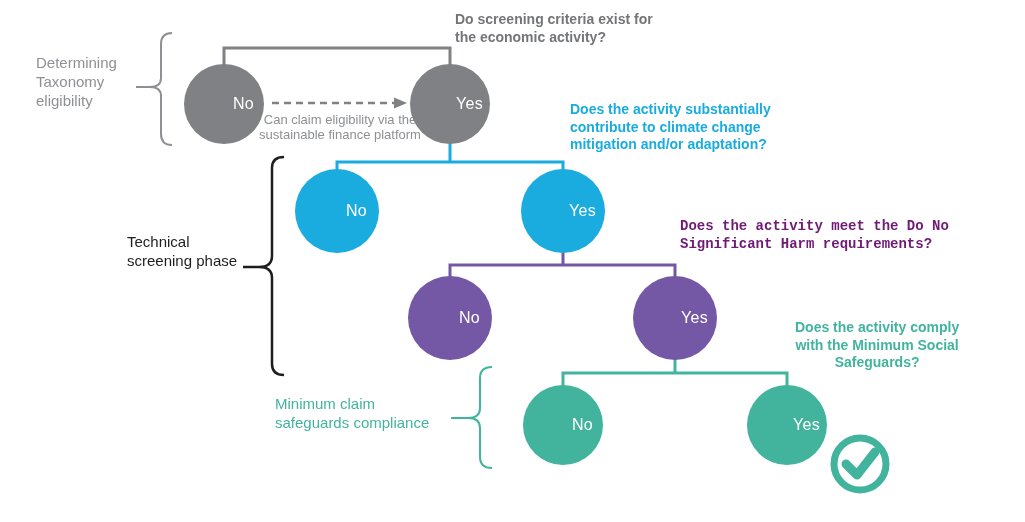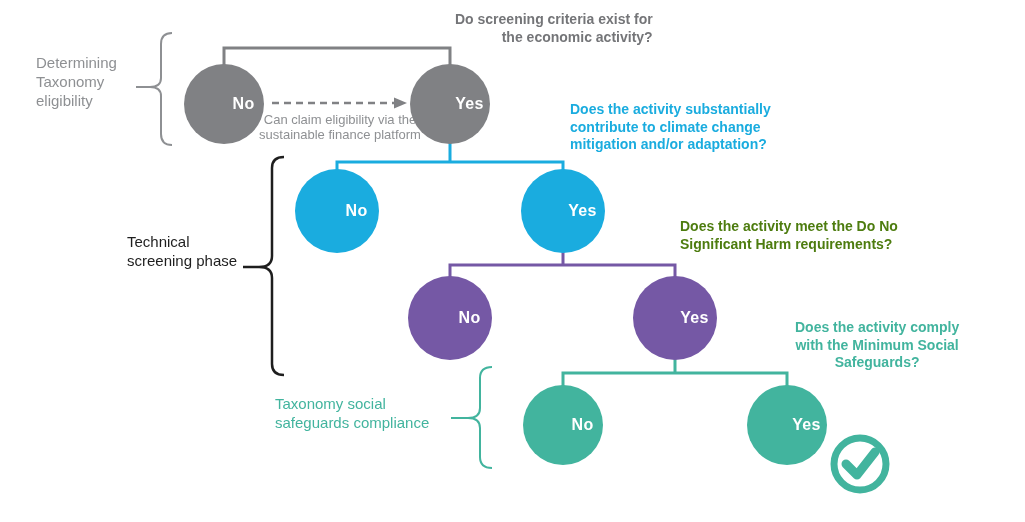--- a/index.html
+++ b/index.html
@@ -2,21 +2,21 @@
 <html><head>
 <meta charset="utf-8">
 <style>
   html,body{margin:0;padding:0;background:#ffffff;}
   body{font-family:"Liberation Sans",sans-serif;}
   .stage{position:relative;width:1025px;height:522px;background:#ffffff;overflow:hidden;}
   .overlay{position:absolute;left:0;top:0;z-index:1;}
   .node{position:absolute;border-radius:50%;display:flex;align-items:center;justify-content:center;z-index:2;}
   .d80{width:80px;height:80px;}
   .d84{width:84px;height:84px;}
-  .node-label{color:#ffffff;font-weight:bold;font-size:16px;letter-spacing:.3px;margin-left:39px;}
+  .node-label{color:#ffffff;font-weight:normal;font-size:16px;letter-spacing:.3px;margin-left:39px;}
   .question{position:absolute;font-weight:bold;font-size:14px;line-height:17.5px;white-space:pre-line;z-index:2;}
   .phase-label{position:absolute;font-size:15px;line-height:19px;white-space:pre-line;z-index:2;}
   .caption{position:absolute;width:200px;text-align:center;font-size:13px;line-height:15px;white-space:pre-line;z-index:2;}
 </style>
 </head>
 <body>
 
 <div class="stage">
 
   <svg class="overlay" width="1025" height="522" viewBox="0 0 1025 522">
@@ -40,29 +40,29 @@
       <circle cx="860" cy="464" r="26" fill="none" stroke-width="7" stroke="#42B49E"></circle>
       <path d="M846 464 L857 475 L875 452" fill="none" stroke-width="9" stroke-linecap="round" stroke-linejoin="round" stroke="#42B49E"></path>
     </g>
   </svg>
 
   <div class="phase-label" style="left: 127px; top: 232px; color: rgb(30, 30, 30);">Technical
 screening phase</div>
   <div class="phase-label" style="left: 36px; top: 53px; color: rgb(142, 144, 147);">Determining
 Taxonomy
 eligibility</div>
-  <div class="phase-label" style="left: 275px; top: 394px; color: rgb(66, 180, 158);">Taxonomy social
+  <div class="phase-label" style="left: 275px; top: 394px; color: rgb(66, 180, 158);">Minimum claim
 safeguards compliance</div>
 
-  <div class="question" style="left: 455px; top: 11px; color: rgb(116, 117, 120); text-align: right;">Do screening criteria exist for
+  <div class="question" style="left: 455px; top: 11px; color: rgb(116, 117, 120);">Do screening criteria exist for
 the economic activity?</div>
   <div class="question" style="left: 570px; top: 101px; color: rgb(26, 172, 223);">Does the activity substantially
 contribute to climate change
 mitigation and/or adaptation?</div>
-  <div class="question" style="left: 680px; top: 218px; color: #4d7c0f;">Does the activity meet the Do No
+  <div class="question" style="left: 680px; top: 218px; color: #701a75; font-family: Liberation Mono, monospace;">Does the activity meet the Do No
 Significant Harm requirements?</div>
   <div class="question" style="left: 795px; top: 319px; color: rgb(66, 180, 158); text-align: center;">Does the activity comply
 with the Minimum Social
 Safeguards?</div>
 
   <div class="caption" style="left: 240px; top: 112px; color: rgb(142, 144, 147);">Can claim eligibility via the
 sustainable finance platform</div>
 
   <div class="node d80" style="left: 184px; top: 64px; background-color: rgb(128, 129, 132);">
     <span class="node-label">No</span>

